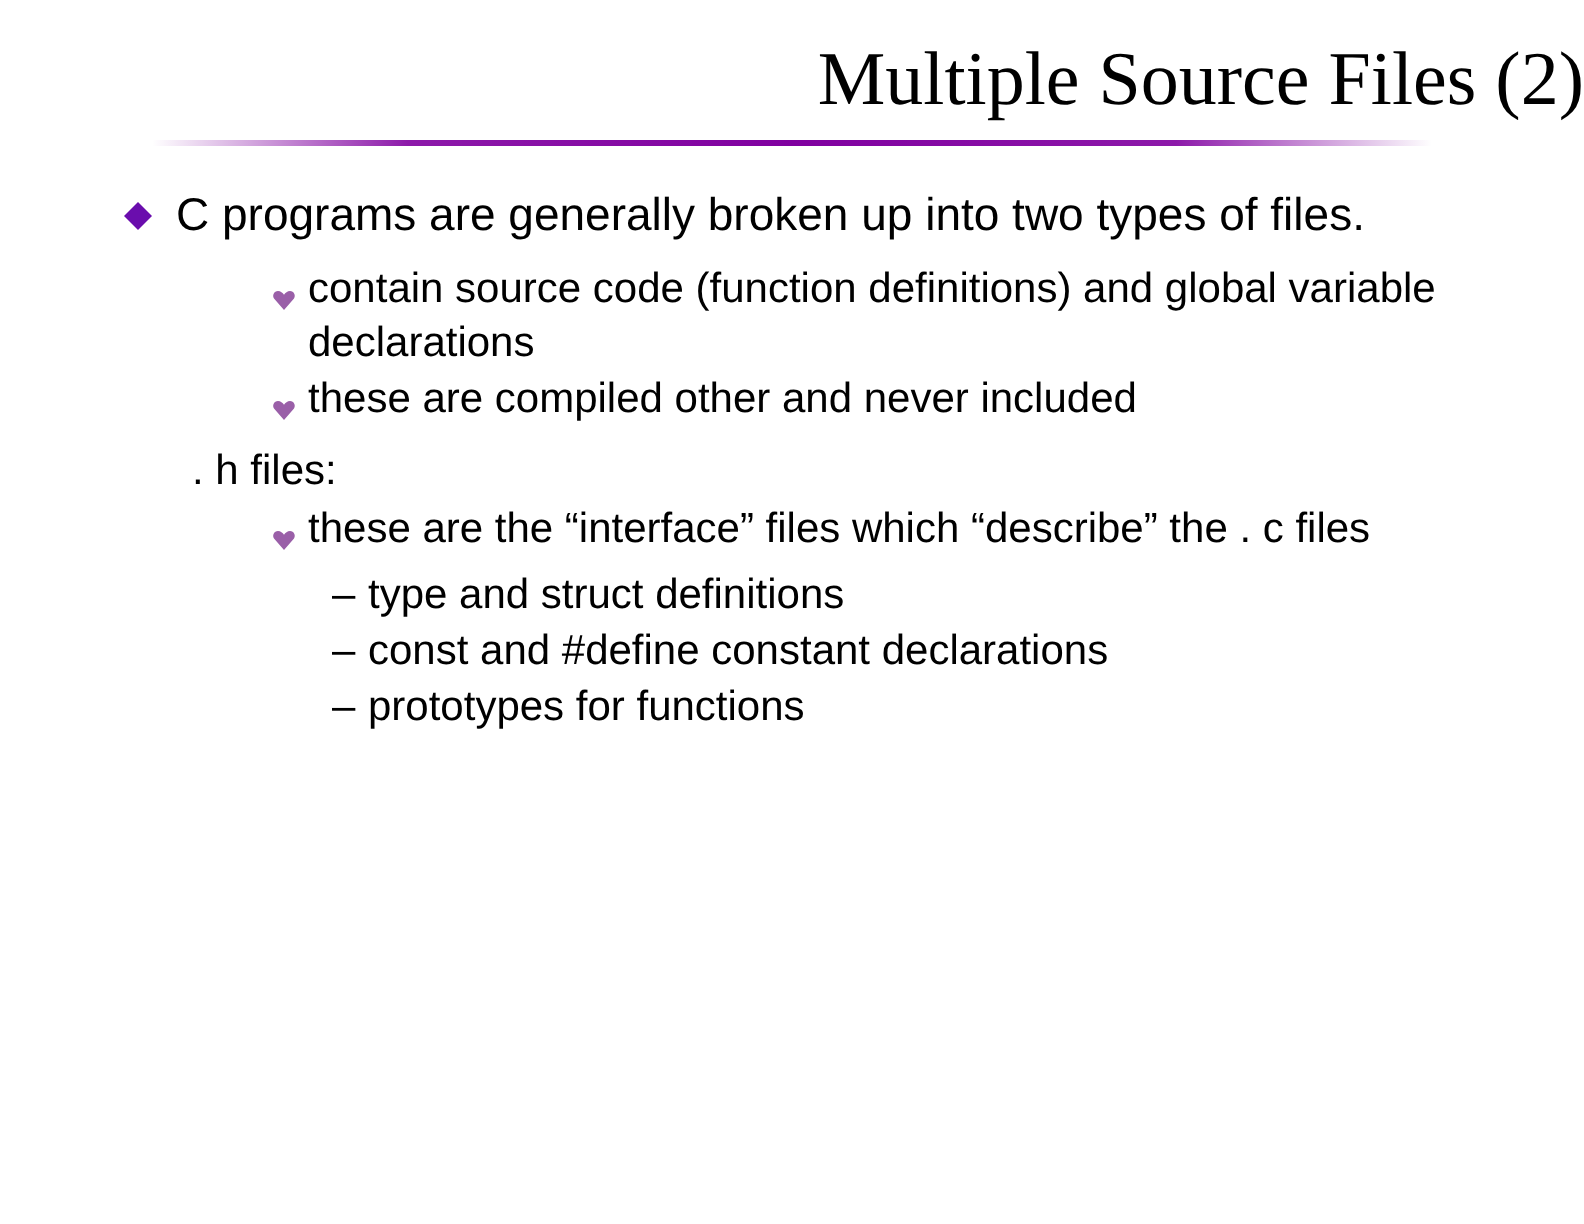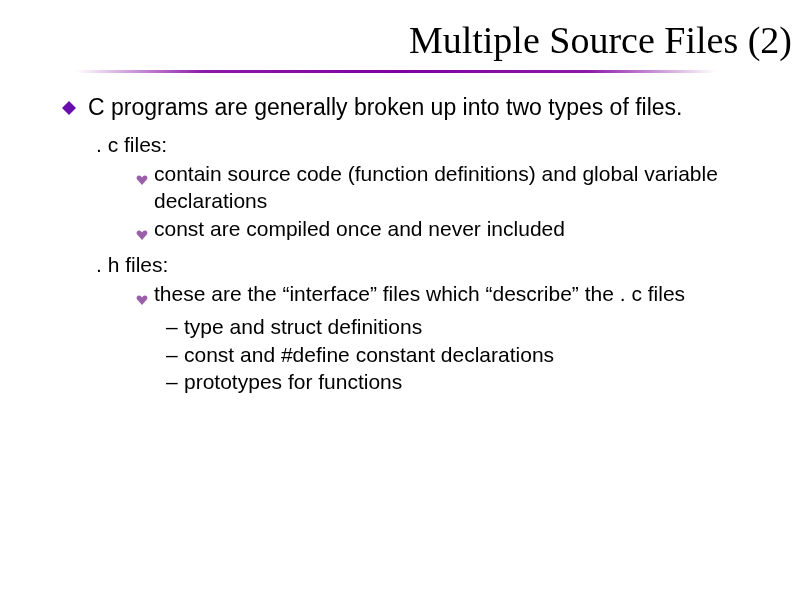--- a/index.html
+++ b/index.html
@@ -83,37 +83,36 @@
   <div class="bullet-row">
     <span class="icon">
       <svg width="14" height="14" viewBox="0 0 14 14">
           <polygon points="7,0 14,7 7,14 0,7" fill="#6a0dad"></polygon>
         </svg>
     </span>
     <span class="bullet-text">C programs are generally broken up into two types of files.</span>
   </div>
 
   <div class="sub1">
-    <div class="file-label">. c files:</div>
     <div class="sub2">
       <div class="sub2-row">
         <span class="icon">
           <svg width="12" height="12" viewBox="0 0 12 12">
               <path d="M6 11 L1 5.2 C0 3.8 1 1.5 3 1.5 C4.3 1.5 5.3 2.4 6 3.4 C6.7 2.4 7.7 1.5 9 1.5 C11 1.5 12 3.8 11 5.2 Z" fill="#9a5fa8"></path>
             </svg>
         </span>
         <span class="sub2-text">contain source code (function definitions) and global variable declarations</span>
       </div>
       <div class="sub2-row">
         <span class="icon">
           <svg width="12" height="12" viewBox="0 0 12 12">
               <path d="M6 11 L1 5.2 C0 3.8 1 1.5 3 1.5 C4.3 1.5 5.3 2.4 6 3.4 C6.7 2.4 7.7 1.5 9 1.5 C11 1.5 12 3.8 11 5.2 Z" fill="#9a5fa8"></path>
             </svg>
         </span>
-        <span class="sub2-text">const are compiled once and never included</span>
+        <span class="sub2-text">these are compiled other and never included</span>
       </div>
     </div>
   </div>
 
   <div class="sub1">
     <div class="file-label">. h files:</div>
     <div class="sub2">
       <div class="sub2-row">
         <span class="icon">
           <svg width="12" height="12" viewBox="0 0 12 12">

